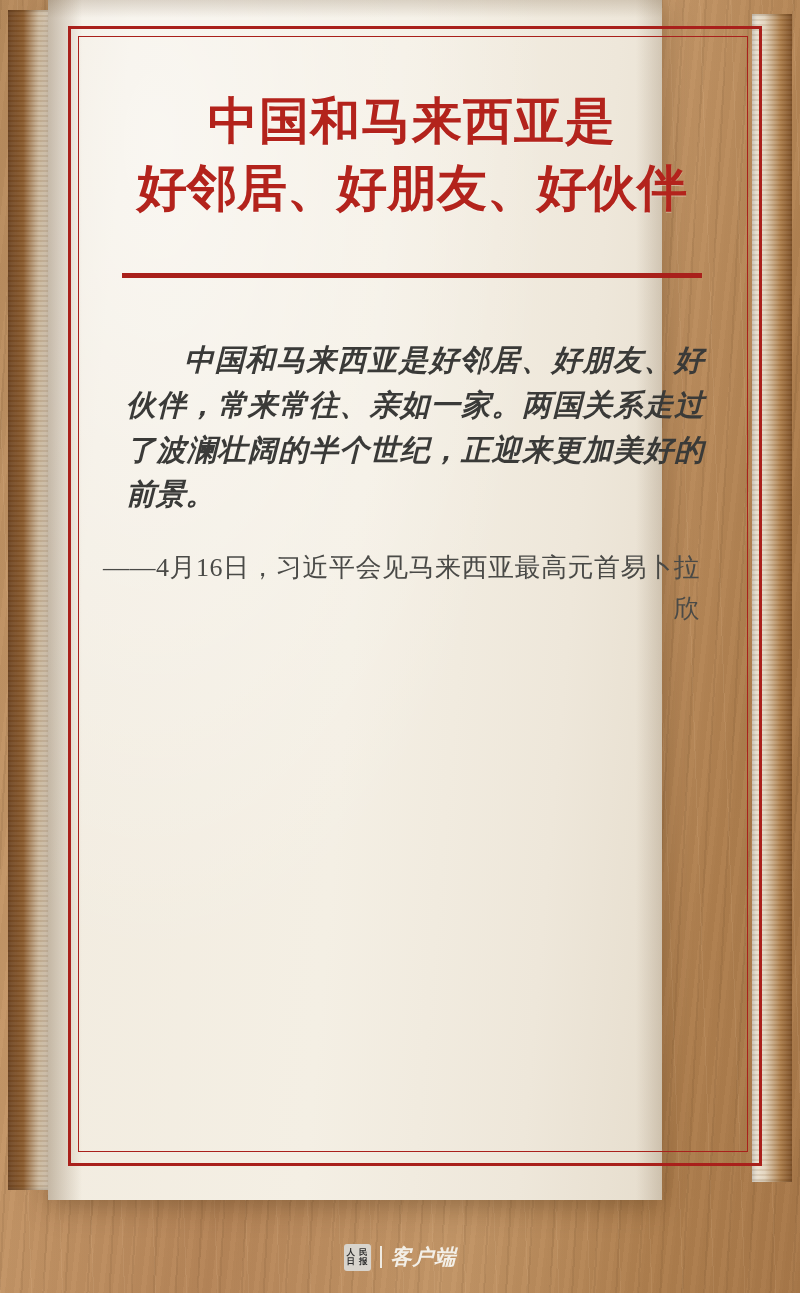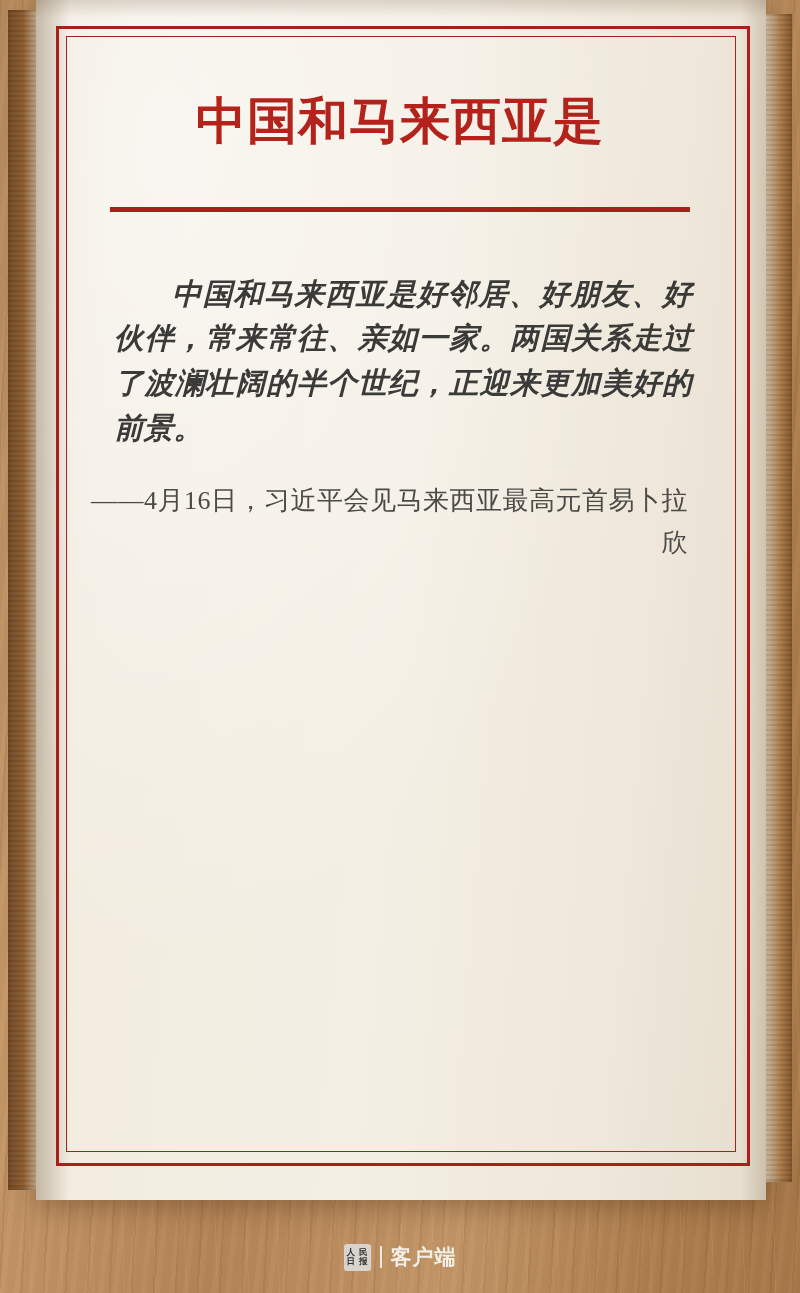--- a/index.html
+++ b/index.html
@@ -63,22 +63,22 @@
     box-shadow: inset 2px 0 4px rgba(0,0,0,0.22);
   }
   .page-stack-right .lines {
     position:absolute; left:0; top:0; right:0; bottom:0;
     background: repeating-linear-gradient(180deg, rgba(120,80,40,0.12) 0 2px, rgba(255,255,255,0.06) 2px 5px);
   }
 
   
   .page {
     position: absolute;
-    left: 28px; top: 0px;
-    width: 730px; height: 1200px;
+    left: 40px; top: 0px;
+    width: 614px; height: 1200px;
     background:
       radial-gradient(ellipse at 18% 12%, rgba(255,255,255,0.55), rgba(255,255,255,0) 55%),
       linear-gradient(95deg, #ece4d6 0%, #f2ece0 12%, #f4efe4 50%, #eee7da 80%, #e6ddcd 100%);
     box-shadow: 0 6px 26px rgba(60,35,10,0.35);
   }
   .page-shadow-left {
     position:absolute; left:0; top:0; width:34px; height:100%;
     background: linear-gradient(90deg, rgba(90,60,25,0.30), rgba(90,60,25,0));
   }
   .page-shadow-right {
@@ -190,20 +190,21 @@
   .logo-sep {
     width: 2px; height: 22px;
     background: #efeae1;
   }
   .logo-text {
     color: #f3efe7;
     font-size: 21px;
     font-weight: 700;
     letter-spacing: 1px;
     font-family: "Liberation Sans", sans-serif;
+    font-style: italic;
   }
 </style>
 </head>
 <body>
 
 <div class="desk">
   <div class="desk-grain"></div>
 </div>
 
 <div class="book">
@@ -221,20 +222,21 @@
     <div class="page-shadow-right"></div>
     <div class="page-shadow-top"></div>
 
     <div class="frame-outer"></div>
     <div class="frame-inner"></div>
 
     <div class="content">
 
       <h1 class="title">
         <span class="l1">中国和马来西亚是</span>
+        <span class="l2">好邻居、好朋友、好伙伴</span>
       </h1>
 
       <div class="title-rule"></div>
 
       <div class="quote-block first">
         <p class="quote-text">中国和马来西亚是好邻居、好朋友、好伙伴，常来常往、亲如一家。两国关系走过了波澜壮阔的半个世纪，正迎来更加美好的前景。</p>
         <div class="attribution">
           <span class="line1">——4月16日，习近平会见马来西亚最高元首易卜拉欣</span>
         </div>
       </div>

